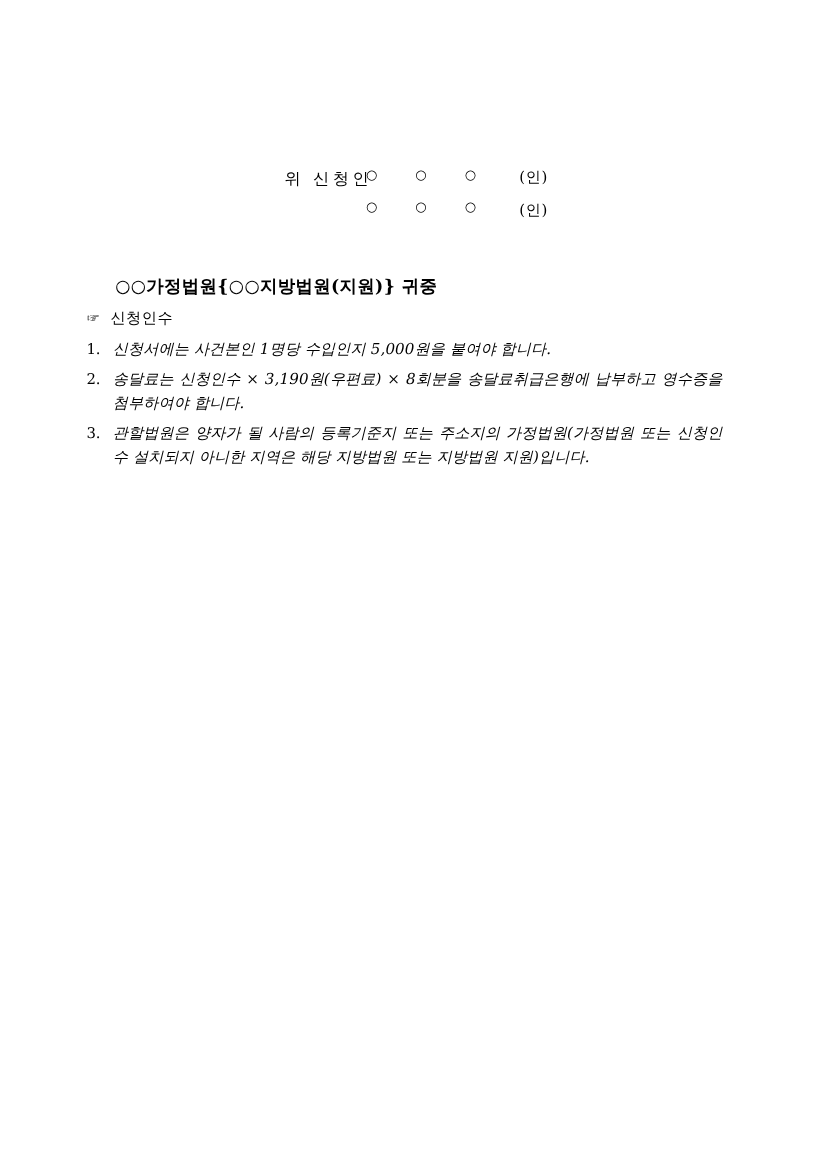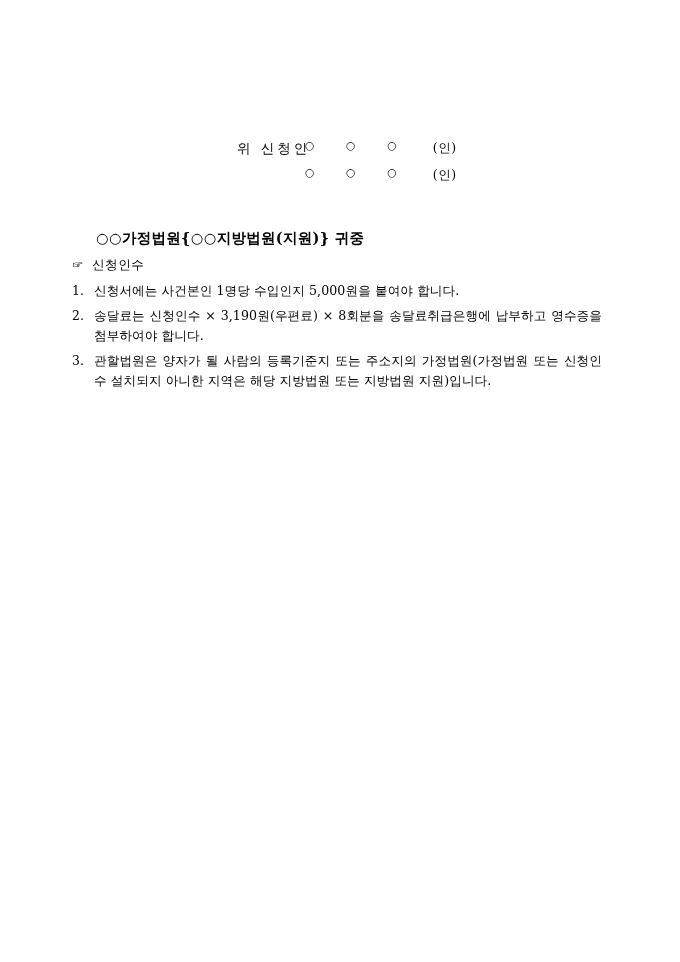--- a/index.html
+++ b/index.html
@@ -109,20 +109,21 @@
     display: inline-block;
     width: 22px;
     flex: 0 0 22px;
     font-size: 12.4px;
   }
   .note-text {
     flex: 1 1 auto;
     text-align: justify;
     text-justify: inter-ideograph;
     letter-spacing: 0.1px;
+    font-style: italic;
   }
   .note-text.tight {
     letter-spacing: 0.1px;
   }
 </style>
 </head>
 <body>
 
 <div class="page">
 

